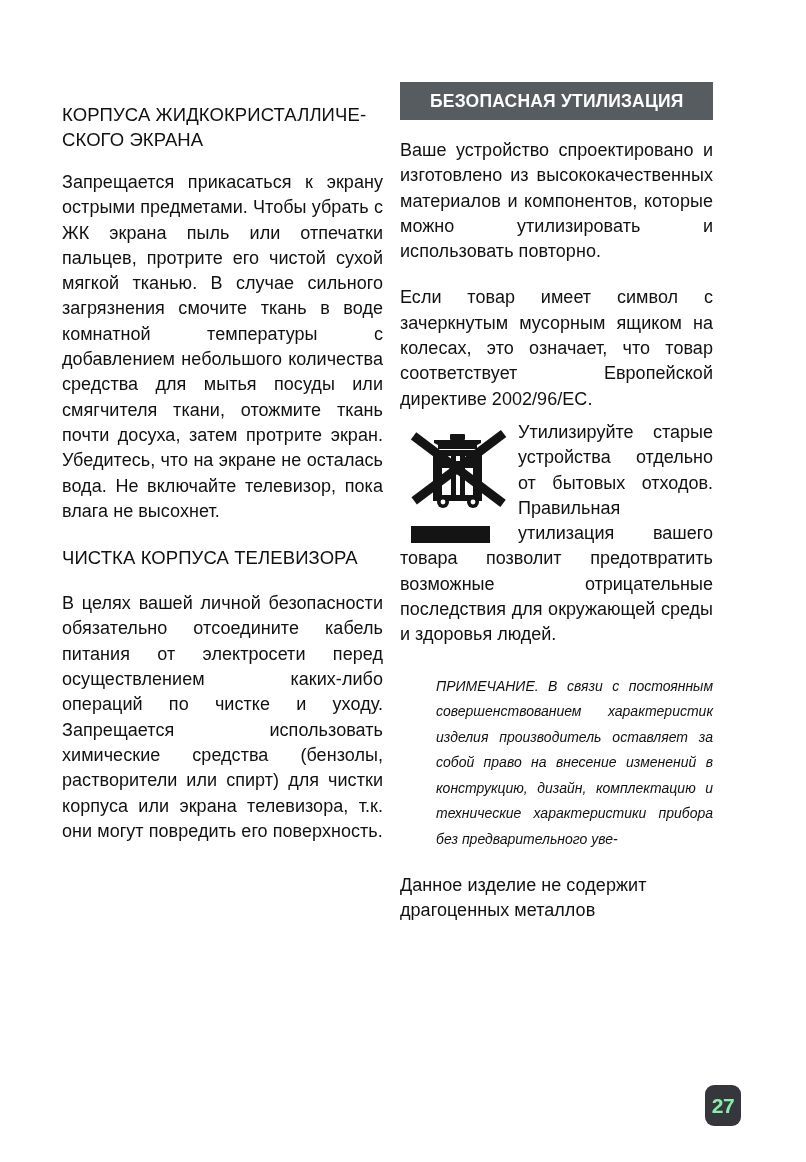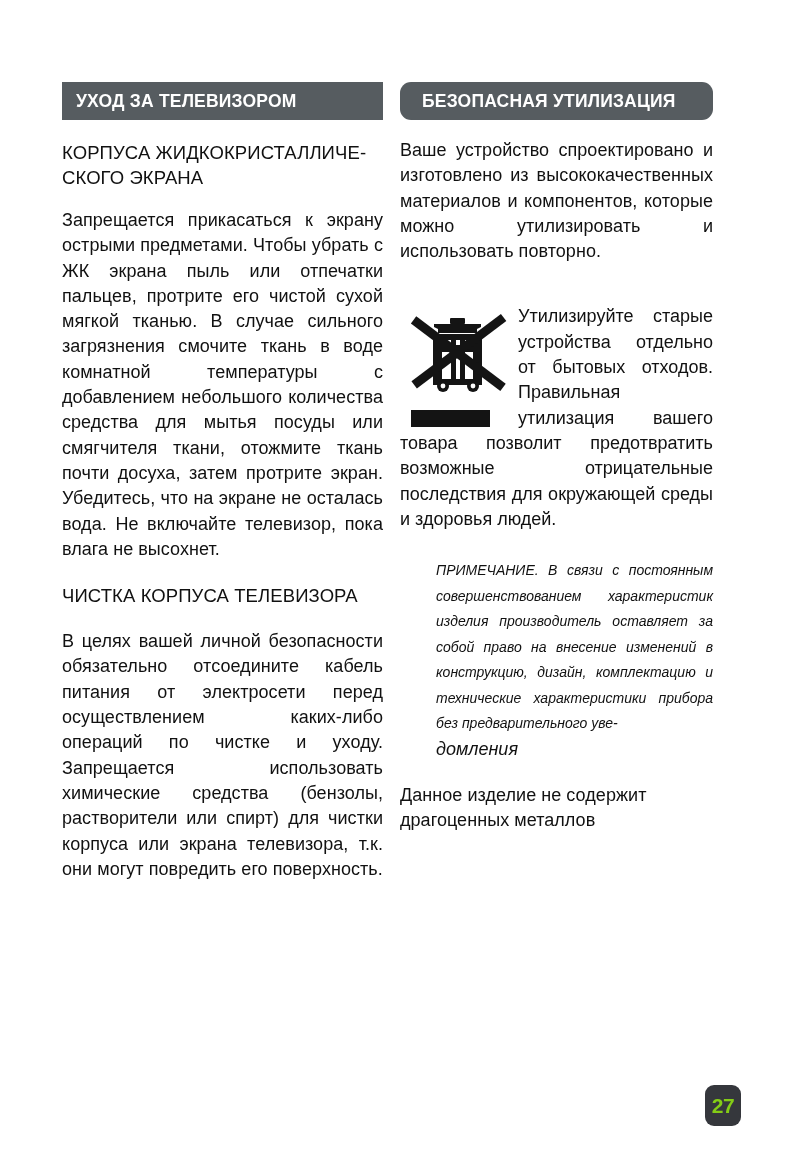--- a/index.html
+++ b/index.html
@@ -42,21 +42,21 @@
     font-weight: bold;
     font-size: 17.5px;
     letter-spacing: 0.2px;
     line-height: 1;
     padding: 11px 0 11px 14px;
     box-sizing: border-box;
     height: 38px;
     white-space: nowrap;
     overflow: hidden;
   }
-  .column.right .section-header { padding-left: 22px; border-radius: 11px; }
+  .column.right .section-header { padding-left: 30px; }
 
   
   .subheading {
     font-size: 18.5px;
     line-height: 25px;
     margin: 20px 0 0 0;
     font-weight: normal;
     letter-spacing: 0.1px;
   }
   .subheading.tight { margin-top: 21px; }
@@ -86,21 +86,21 @@
   p.note-last-line {
     font-size: 18px;
     line-height: 25.5px;
     margin: 0 0 0 36px;
     font-style: italic;
     text-align: left;
   }
 
   
   .weee-block {
-    margin-top: 40px;
+    margin-top: 8px;
     overflow: hidden;
   }
   .weee-figure {
     float: left;
     width: 105px;
     margin: 3px 8px 2px 5px;
   }
   .weee-figure svg { display: block; }
   .weee-bar {
     width: 79px;
@@ -118,57 +118,57 @@
 
   
   .page-badge {
     position: absolute;
     right: 65px;
     bottom: 36px;
     width: 36px;
     height: 41px;
     border-radius: 9px;
     background: #35373c;
-    color: #84cc16;
+    color: #86efac;
     font-weight: bold;
     font-size: 21px;
     display: flex;
     align-items: center;
     justify-content: center;
     letter-spacing: -0.5px;
   }
 </style>
 </head>
 <body>
 
 <div class="page">
 
   <div class="columns">
 
     <div class="column left">
 
-      <div class="section-header">УХОД ЗА ТЕЛЕВИЗОРОМ</div>
 
       <h2 class="subheading">КОРПУСА ЖИДКОКРИСТАЛЛИЧЕ-СКОГО ЭКРАНА</h2>
 
       <p class="body first">Запрещается прикасаться к экрану острыми предметами. Чтобы убрать с ЖК экрана пыль или отпечатки пальцев, протрите его чистой сухой мягкой тканью. В случае сильного загрязнения смочите ткань в воде комнатной температуры с добавлением небольшого количества средства для мытья посуды или смягчителя ткани, отожмите ткань почти досуха, затем протрите экран. Убедитесь, что на экране не осталась вода. Не включайте телевизор, пока влага не высохнет.</p>
 
       <h2 class="subheading tight">ЧИСТКА КОРПУСА ТЕЛЕВИЗОРА</h2>
 
 
 
       <p class="body">В целях вашей личной безопасности обязательно отсоедините кабель питания от электросети перед осуществлением каких-либо операций по чистке и уходу. Запрещается использовать химические средства (бензолы, растворители или спирт) для чистки корпуса или экрана телевизора, т.к. они могут повредить его поверхность.</p>
     </div>
 
     <div class="column right">
 
       <div class="section-header">БЕЗОПАСНАЯ УТИЛИЗАЦИЯ</div>
 
       <p class="body first">Ваше устройство спроектировано и изготовлено из высококачественных материалов и компонентов, которые можно утилизировать и использовать повторно.</p>
 
+      <p class="body">Если товар имеет символ с зачеркнутым мусорным ящиком на колесах, это означает, что товар соответствует Европейской директиве 2002/96/EC.</p>
 
 
       <div class="weee-block">
         <div class="weee-figure">
           <span>
             <svg width="105" height="95" viewBox="0 0 105 95" aria-hidden="true">
               <g fill="#141414">
 
                 <path d="M29 17 h47 v3 l-4 2 v4 h-39 v-4 l-4 -2 z"></path>
                 <rect x="45" y="11" width="15" height="6" rx="1"></rect>
@@ -191,20 +191,19 @@
                 <rect x="-2" y="41" width="112" height="9" transform="rotate(-37 52 45)"></rect>
               </g>
             </svg>
           </span>
           <div class="weee-bar"></div>
         </div>
         <p class="weee-text">Утилизируйте старые устройства отдельно от бытовых отходов. Правильная утилизация вашего товара позволит предотвратить возможные отрицательные последствия для окружающей среды и здоровья людей.</p>
       </div>
 
       <p class="note">ПРИМЕЧАНИЕ. В связи с постоянным совершенствованием характеристик изделия производитель оставляет за собой право на внесение изменений в конструкцию, дизайн, комплектацию и технические характеристики прибора без предварительного уве-</p>
-      <p class="note-last-line">домления</p>
 
       <p class="body left-aligned">Данное изделие не содержит драгоценных металлов</p>
     </div>
   </div>
 
   <div class="page-badge">27</div>
 </div>
 
 </body></html>

